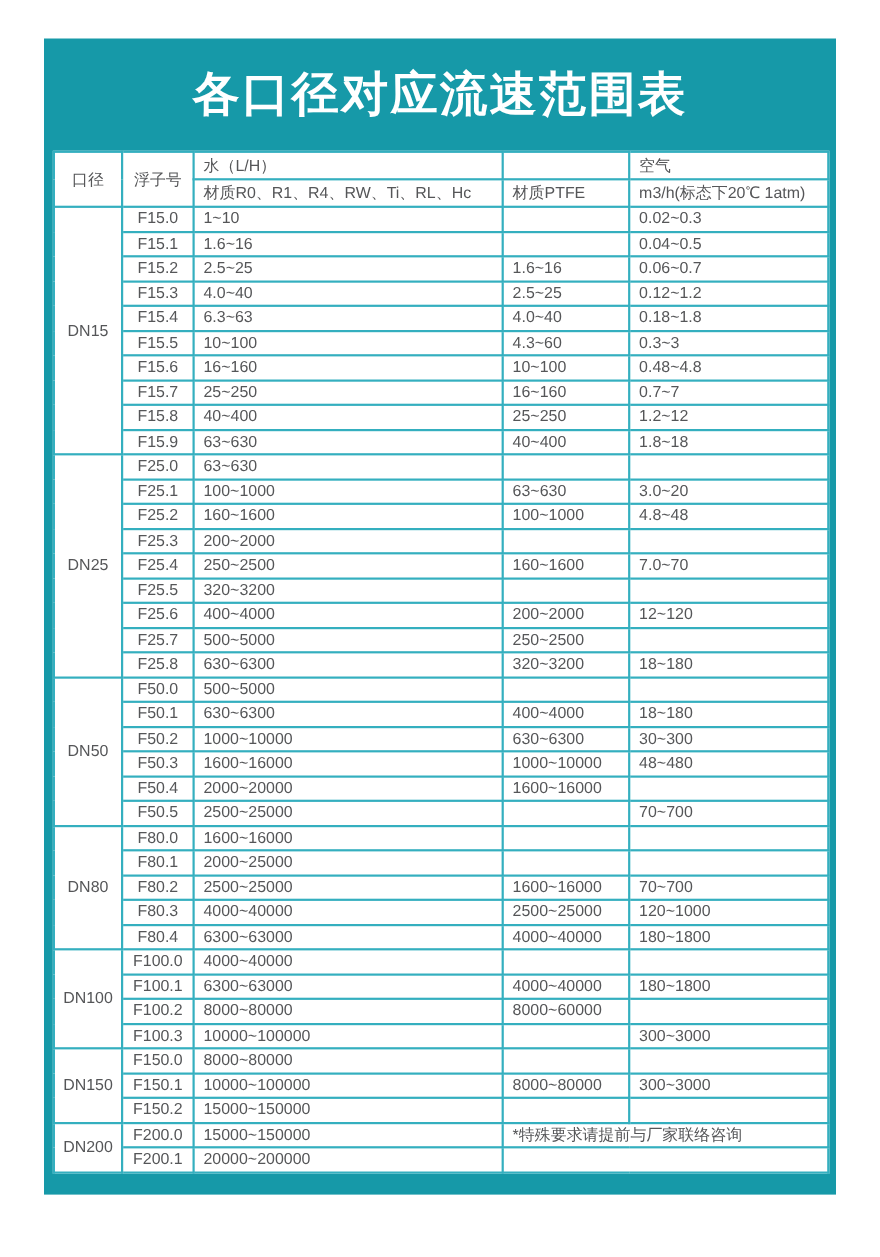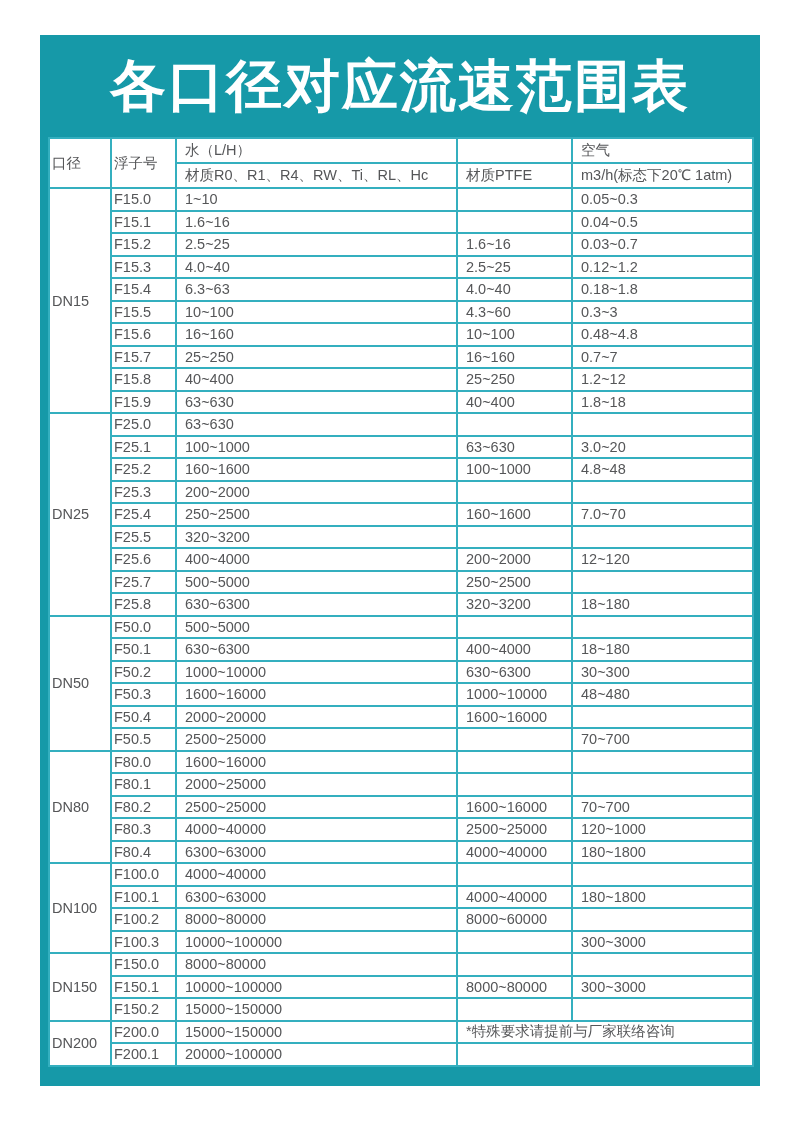--- a/index.html
+++ b/index.html
@@ -17,21 +17,21 @@
   .panel{
     position:absolute;left:40px;top:35px;
     width:720px;
     background:var(--panel);
     padding:0 8px 19px 8px;
   }
   .title{
     height:102px;line-height:102px;
     text-align:center;
     color:#ffffff;
-    font-size:56px;
+    font-size:43px;
     font-weight:700;
     letter-spacing:2px;
     white-space:nowrap;
   }
   table.flow{
     width:704px;
     border-collapse:collapse;
     table-layout:fixed;
     background:#ffffff;
   }
@@ -41,21 +41,21 @@
     font-weight:normal;
     color:var(--text);
     padding:0 2px 0 8px;
     overflow:hidden;
     white-space:nowrap;
     vertical-align:middle;
     text-align:left;
   }
   table.flow thead tr{height:25px;}
   table.flow tbody tr{height:22.5px;}
-  table.flow .c{text-align:left;padding:0 2px;}
+  table.flow .c{text-align:center;padding:0 2px;}
   col.w-diam{width:62px;}
   col.w-float{width:65px;}
   col.w-water{width:281px;}
   col.w-ptfe{width:115px;}
   col.w-air{width:181px;}
 </style>
 </head>
 <body>
 
 <div class="panel">
@@ -81,33 +81,33 @@
         <th>材质PTFE</th>
         <th>m3/h(标态下20℃ 1atm)</th>
       </tr>
     </thead>
     <tbody id="tbody">
         <tr>
           <td class="c" rowspan="10">DN15</td>
           <td class="c">F15.0</td>
           <td>1~10</td>
           <td></td>
-          <td>0.05~0.3</td>
+          <td>0.02~0.3</td>
         </tr>
         <tr>
           <td class="c">F15.1</td>
           <td>1.6~16</td>
           <td></td>
           <td>0.04~0.5</td>
         </tr>
         <tr>
           <td class="c">F15.2</td>
           <td>2.5~25</td>
           <td>1.6~16</td>
-          <td>0.03~0.7</td>
+          <td>0.06~0.7</td>
         </tr>
         <tr>
           <td class="c">F15.3</td>
           <td>4.0~40</td>
           <td>2.5~25</td>
           <td>0.12~1.2</td>
         </tr>
         <tr>
           <td class="c">F15.4</td>
           <td>6.3~63</td>
@@ -312,18 +312,18 @@
           <td></td>
         </tr>
         <tr>
           <td class="c" rowspan="2">DN200</td>
           <td class="c">F200.0</td>
           <td>15000~150000</td>
           <td colspan="2">*特殊要求请提前与厂家联络咨询</td>
         </tr>
         <tr>
           <td class="c">F200.1</td>
-          <td>20000~100000</td>
+          <td>20000~200000</td>
           <td colspan="2"></td>
         </tr>
       </tbody>
   </table>
 </div>
 
 </body></html>

